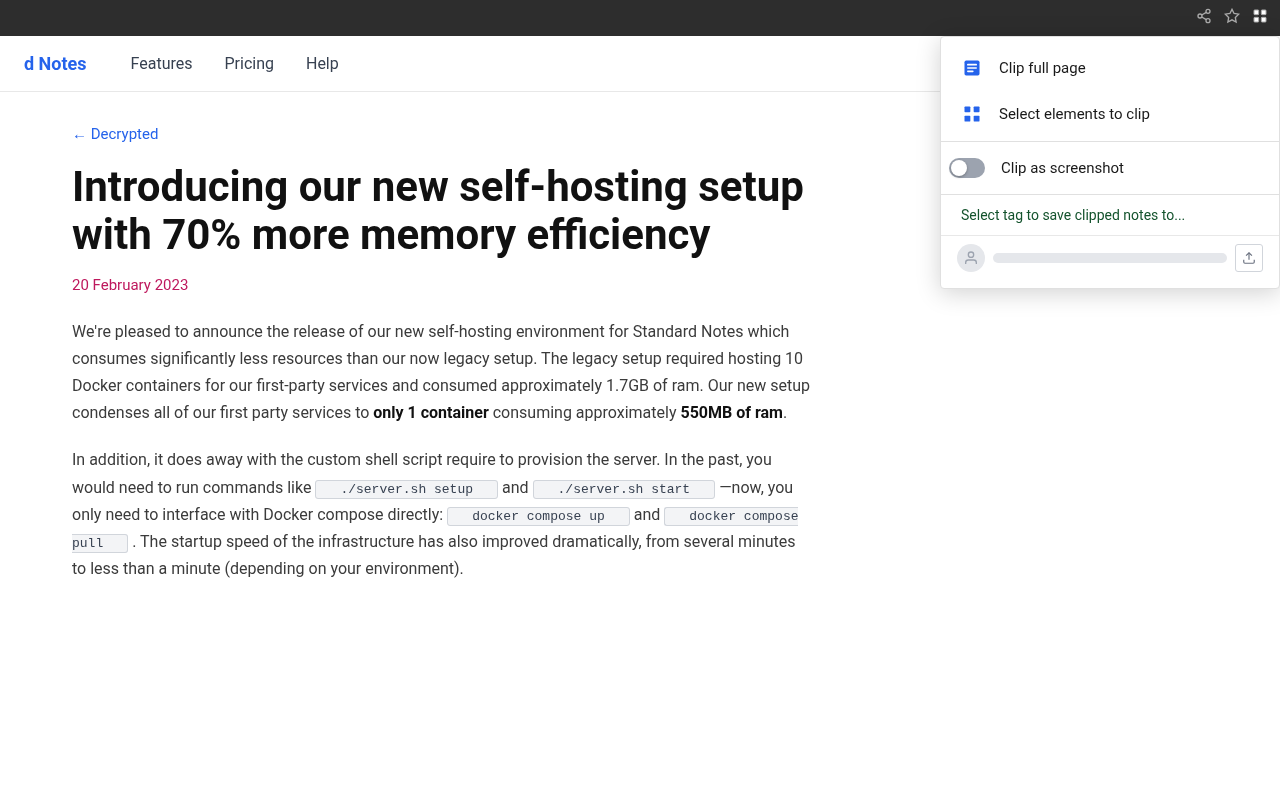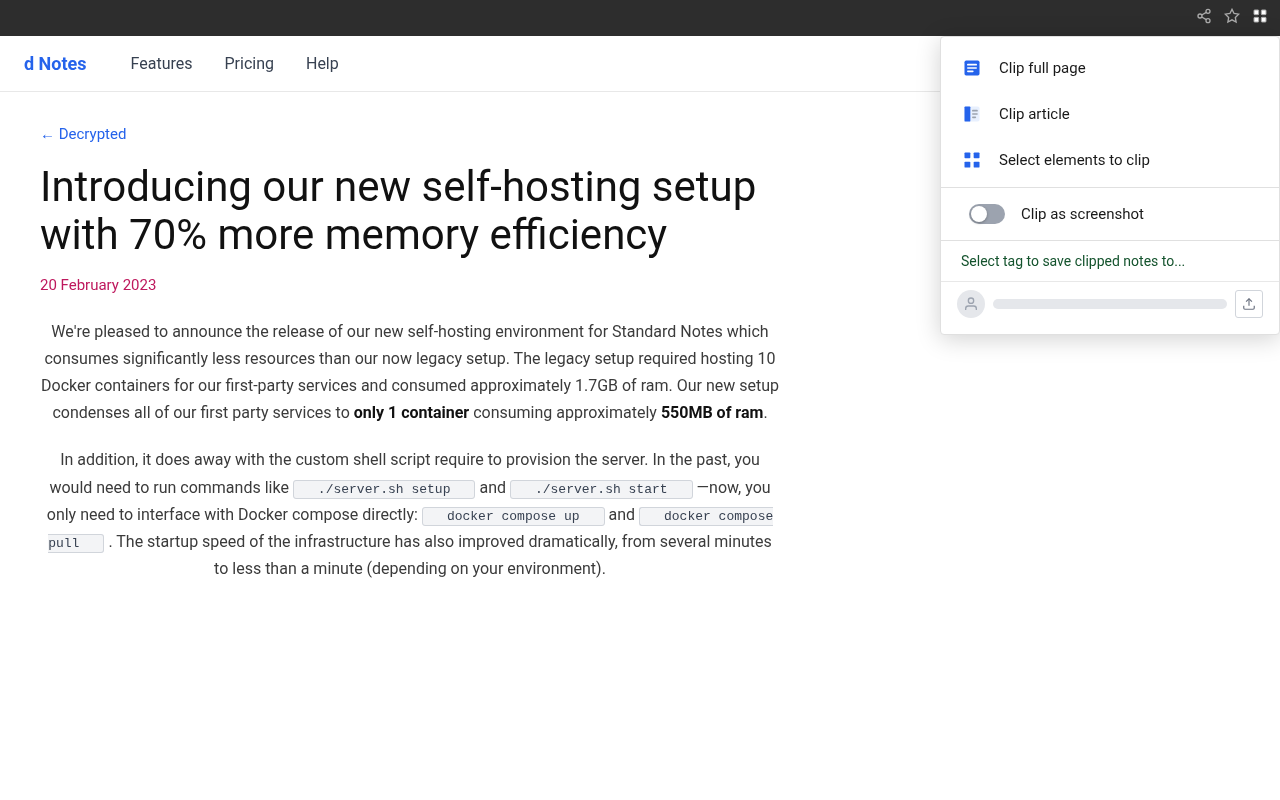--- a/index.html
+++ b/index.html
@@ -54,49 +54,49 @@
     .go-to-web {
       color: #2563eb;
       font-size: 15px;
       font-weight: 400;
     }
 
     
     .main-content {
       padding: 32px 40px;
       max-width: 820px;
+      margin-left: 32px;
     }
     .back-link {
       color: #2563eb;
       font-size: 15px;
       text-decoration: none;
       display: inline-flex;
       align-items: center;
       gap: 4px;
       margin-bottom: 20px;
     }
     .article-title {
       font-size: 42px;
-      font-weight: 400;
+      font-weight: 700;
       color: #111;
       line-height: 1.15;
       margin-bottom: 16px;
       max-width: 750px;
     }
     .article-date {
       color: #be185d;
       font-size: 15px;
       margin-bottom: 24px;
     }
     .article-body {
       font-size: 16px;
       line-height: 1.7;
       color: #3b3b3b;
       max-width: 760px;
-      text-align: center;
     }
     .article-body p {
       margin-bottom: 20px;
     }
     .article-body strong {
       font-weight: 700;
       color: #111;
     }
     code {
       background: #f3f4f6;
@@ -141,21 +141,21 @@
     }
     .popup-divider {
       height: 1px;
       background: #e0e0e0;
       margin: 4px 0;
     }
     .popup-screenshot-row {
       display: flex;
       align-items: center;
       gap: 16px;
-      padding: 12px 28px;
+      padding: 12px 8px;
       font-size: 15px;
       color: #1a1a1a;
     }
     .toggle {
       width: 36px;
       height: 20px;
       background: #9ca3af;
       border-radius: 10px;
       position: relative;
       flex-shrink: 0;
@@ -269,32 +269,20 @@
       <svg width="20" height="20" viewBox="0 0 24 24" fill="#2563eb">
         <rect x="3" y="3" width="18" height="18" rx="2" fill="#2563eb"></rect>
         <rect x="6" y="7" width="12" height="2" rx="1" fill="#fff"></rect>
         <rect x="6" y="11" width="12" height="2" rx="1" fill="#fff"></rect>
         <rect x="6" y="15" width="8" height="2" rx="1" fill="#fff"></rect>
       </svg>
     </span>
     <span>Clip full page</span>
   </div>
 
-  <div class="popup-item">
-    <span class="popup-icon">
-      <svg width="20" height="20" viewBox="0 0 24 24">
-        <rect x="3" y="3" width="18" height="18" rx="2" fill="#e8f0fe"></rect>
-        <rect x="3" y="3" width="7" height="18" rx="1" fill="#2563eb"></rect>
-        <rect x="12" y="7" width="7" height="2" rx="1" fill="#9ca3af"></rect>
-        <rect x="12" y="11" width="7" height="2" rx="1" fill="#9ca3af"></rect>
-        <rect x="12" y="15" width="5" height="2" rx="1" fill="#9ca3af"></rect>
-      </svg>
-    </span>
-    <span>Clip article</span>
-  </div>
 
   <div class="popup-item">
     <span class="popup-icon">
       <svg width="20" height="20" viewBox="0 0 24 24">
         <rect x="3" y="3" width="7" height="7" rx="1" fill="#2563eb"></rect>
         <rect x="14" y="3" width="7" height="7" rx="1" fill="#2563eb"></rect>
         <rect x="3" y="14" width="7" height="7" rx="1" fill="#2563eb"></rect>
         <rect x="14" y="14" width="7" height="7" rx="1" fill="#2563eb"></rect>
       </svg>
     </span>

